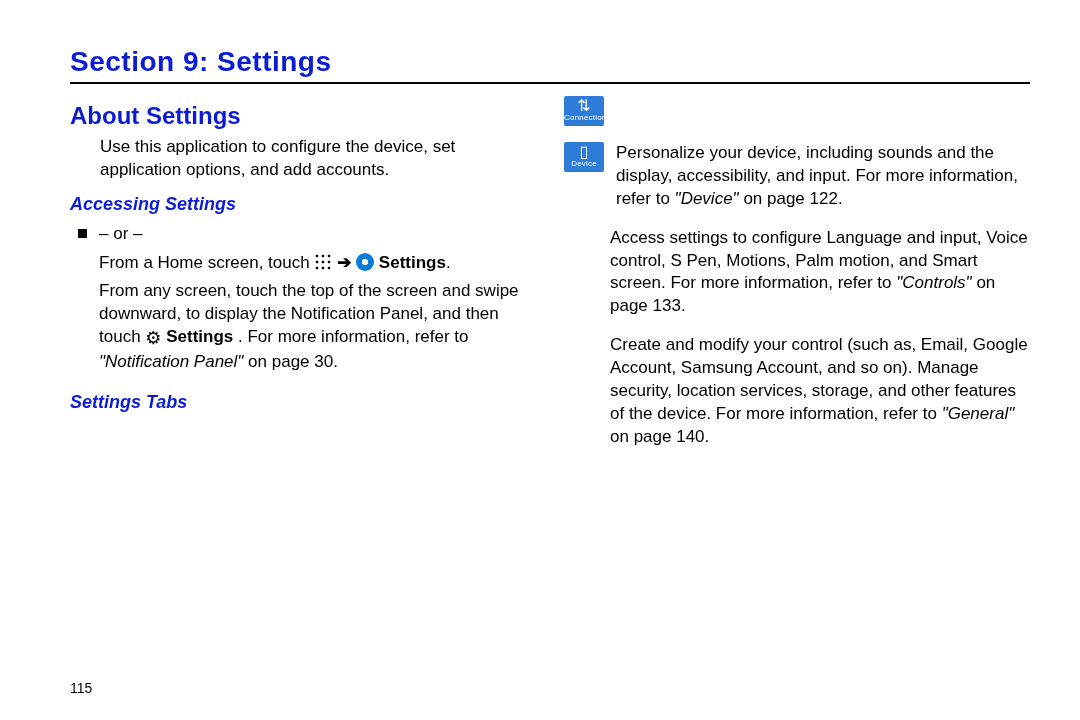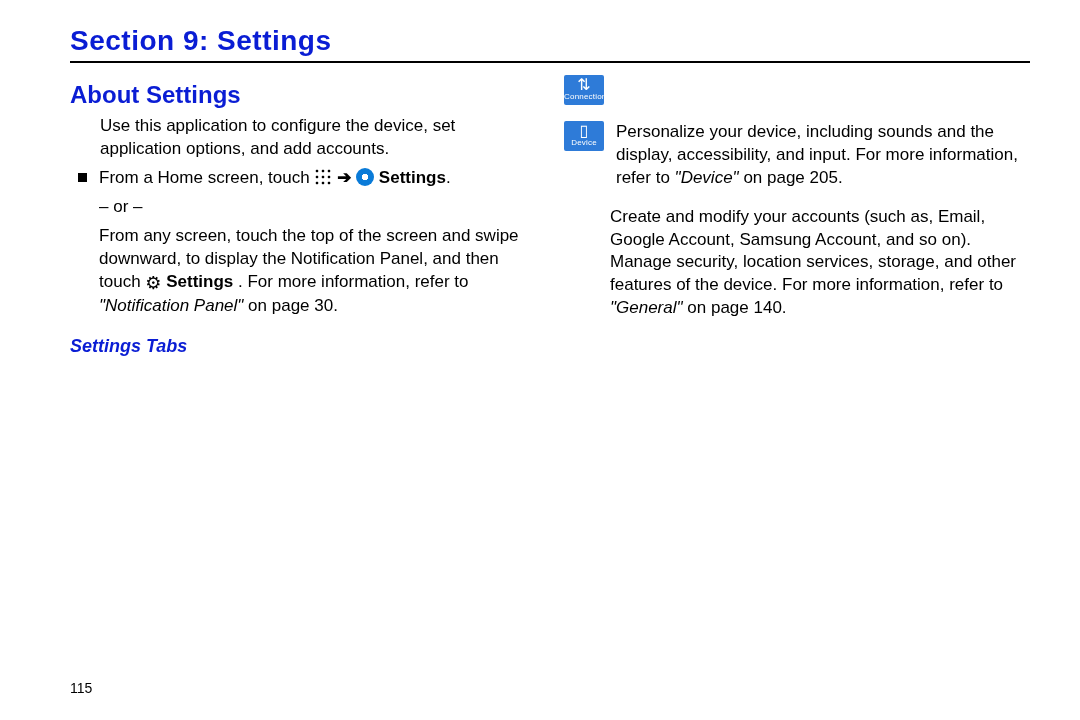--- a/index.html
+++ b/index.html
@@ -6,21 +6,21 @@
     margin: 0;
     padding: 0;
     background: #fff;
     font-family: Arial, Helvetica, sans-serif;
     color: #000;
   }
   .page {
     width: 1080px;
     height: 720px;
     box-sizing: border-box;
-    padding: 25px 50px 20px 70px;
+    padding: 46px 50px 20px 70px;
     position: relative;
   }
   .section-title {
     color: #0a1dd4;
     font-weight: 900;
     font-size: 28px;
     letter-spacing: 0.5px;
     margin: 0 0 4px 0;
   }
   .rule {
@@ -98,33 +98,34 @@
 <div class="page">
   <h1 class="section-title">Section 9: Settings</h1>
   <hr class="rule">
 
   <div class="columns">
 
     <div class="col">
       <div class="h2">About Settings</div>
       <p class="indent" style="">Use this application to configure the device, set application options, and add accounts.</p>
 
+      <div class="h3">Accessing Settings</div>
 
       <div class="bullet-row">
         <div class="bullet-sq"></div>
         <div>
+          <p>– or –</p>
           <p>
             <span>From a Home screen, touch </span>
             <span class="apps-icon"></span>
             <span class="arrow-icon"> ➔ </span>
             <span class="gear-blue"></span>
             <span> </span>
             <span class="bold">Settings</span><span>.</span>
           </p>
-          <p>– or –</p>
           <p>
             <span>From any screen, touch the top of the screen and swipe downward, to display the Notification Panel, and then touch </span>
             <span class="gear-black">⚙</span>
             <span> </span>
             <span class="bold">Settings</span>
             <span>. For more information, refer to </span>
             <span class="italic">"Notification Panel"</span>
             <span> on page 30.</span>
           </p>
         </div>
@@ -142,29 +143,37 @@
       </div>
 
       <div class="tab-row">
         <span class="tab-icon">
           <span class="glyph">▯</span>
           <span>Device</span>
         </span>
         <div class="txt">
           <span>Personalize your device, including sounds and the display, accessibility, and input. For more information, refer to </span>
           <span class="italic">"Device"</span>
-          <span> on page 205.</span>
+          <span> on page 122.</span>
         </div>
       </div>
-
 
       <div class="tab-row">
         <span style="width:40px;flex:0 0 40px"></span>
         <div class="txt">
-          <span>Create and modify your accounts (such as, Email, Google Account, Samsung Account, and so on). Manage security, location services, storage, and other features of the device. For more information, refer to </span>
+          <span>Access settings to configure Language and input, Voice control, S Pen, Motions, Palm motion, and Smart screen. For more information, refer to </span>
+          <span class="italic">"Controls"</span>
+          <span> on page 133.</span>
+        </div>
+      </div>
+
+      <div class="tab-row">
+        <span style="width:40px;flex:0 0 40px"></span>
+        <div class="txt">
+          <span>Create and modify your control (such as, Email, Google Account, Samsung Account, and so on). Manage security, location services, storage, and other features of the device. For more information, refer to </span>
           <span class="italic">"General"</span>
           <span> on page 140.</span>
         </div>
       </div>
     </div>
   </div>
 
   <div class="page-num">115</div>
 </div>
 

